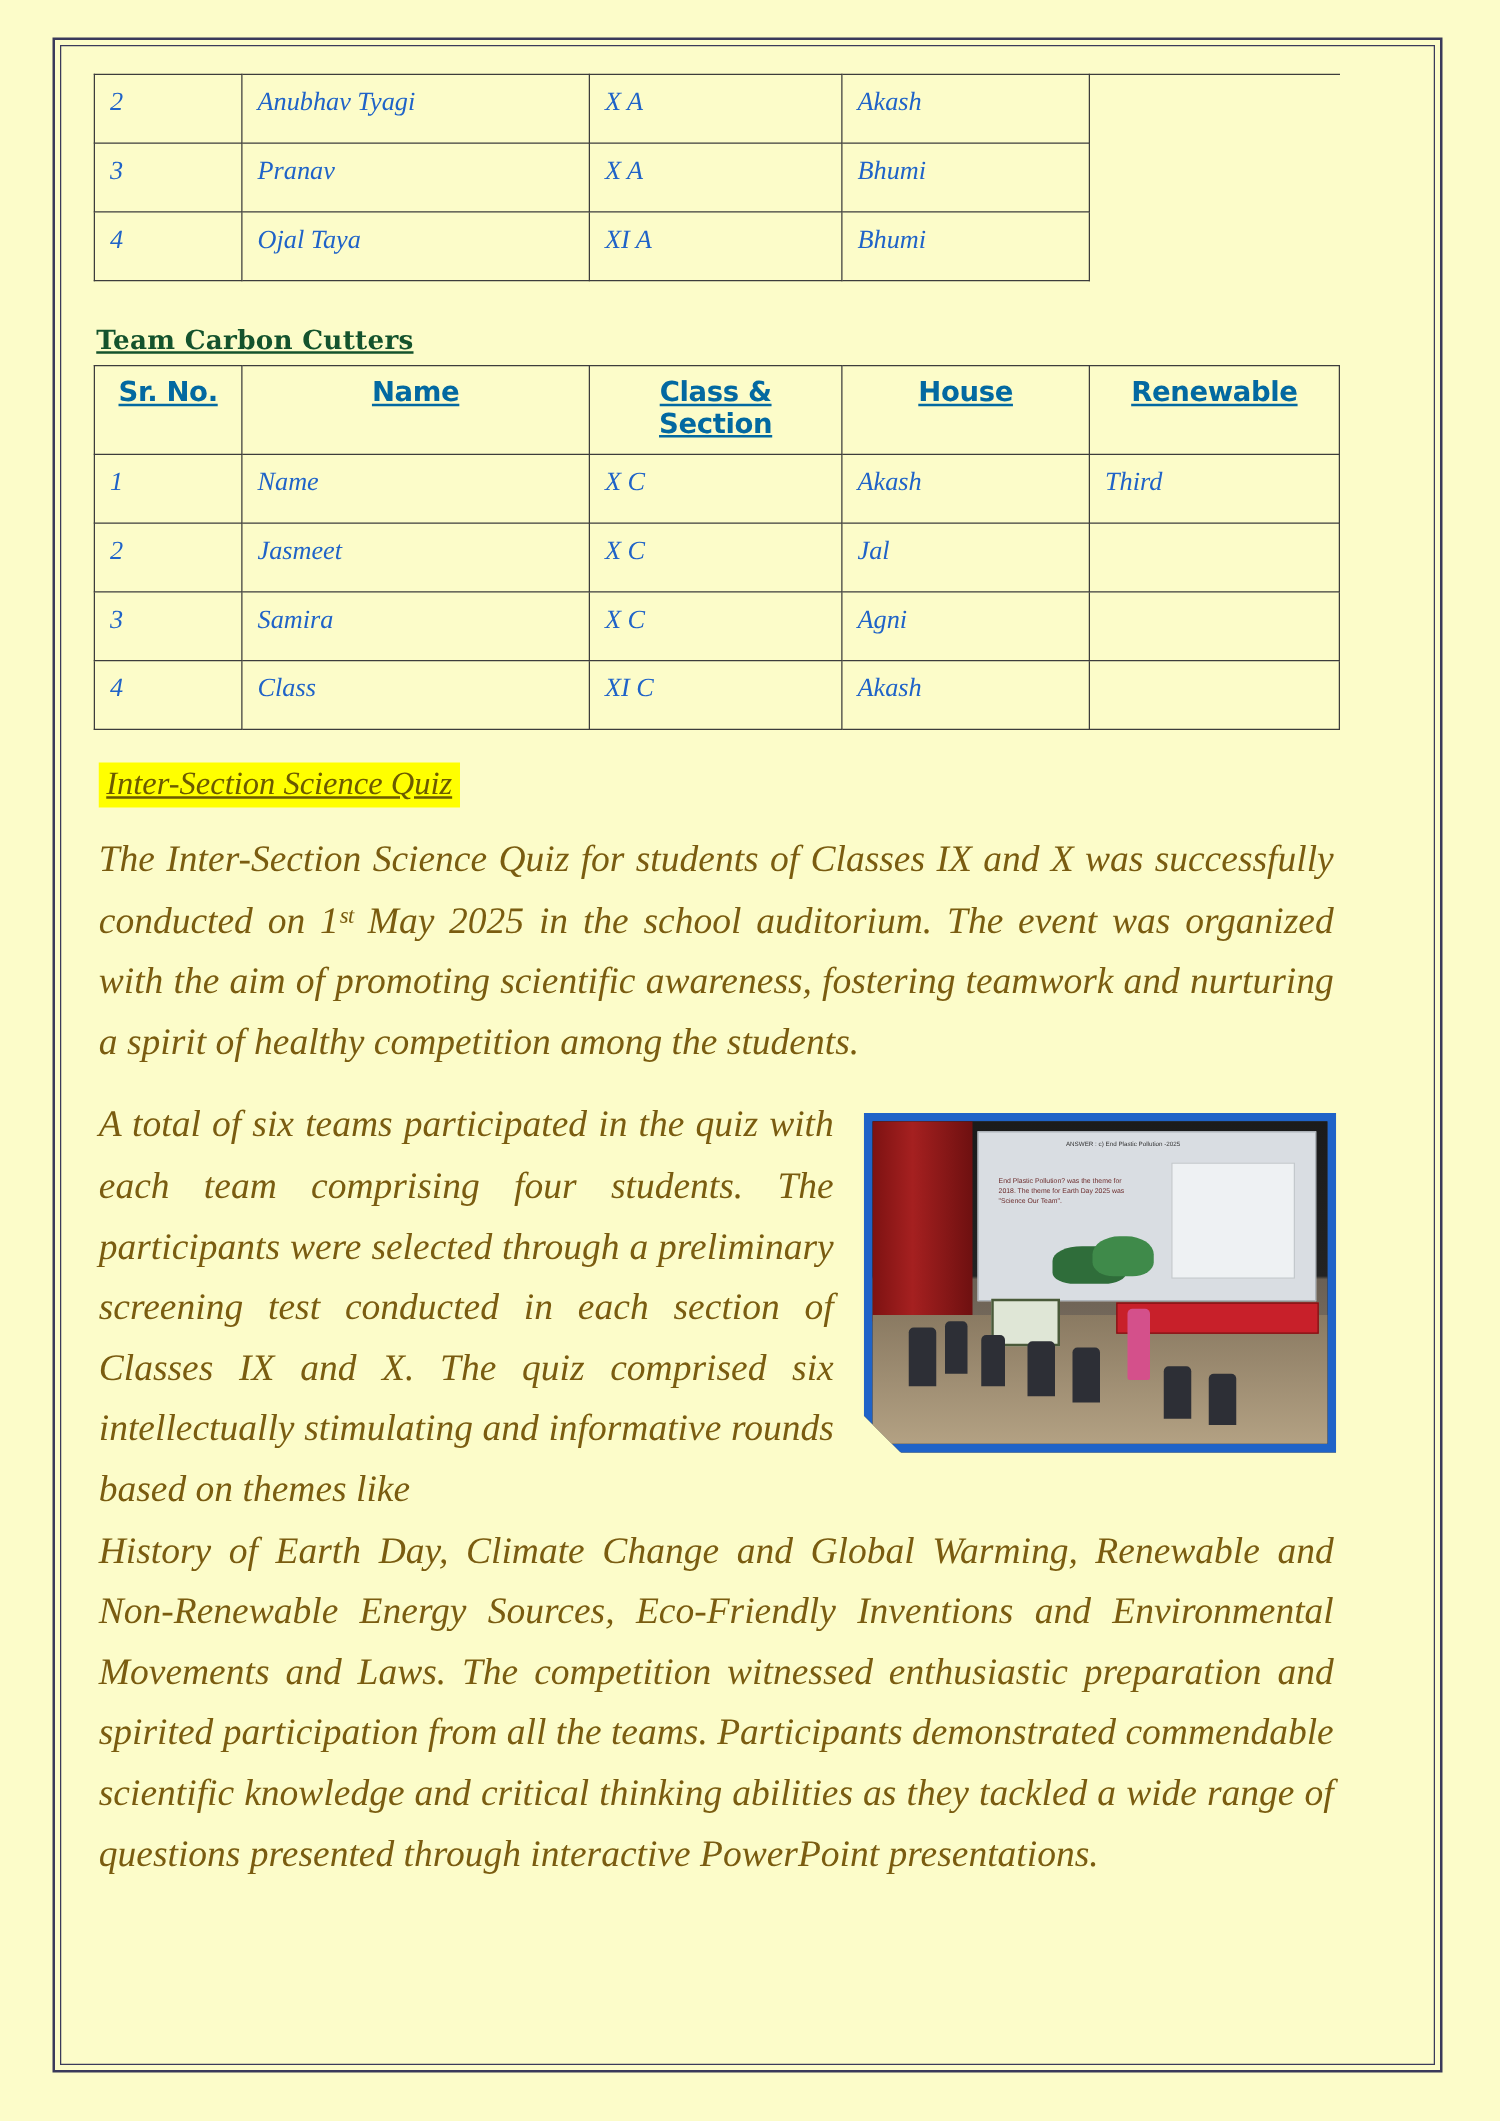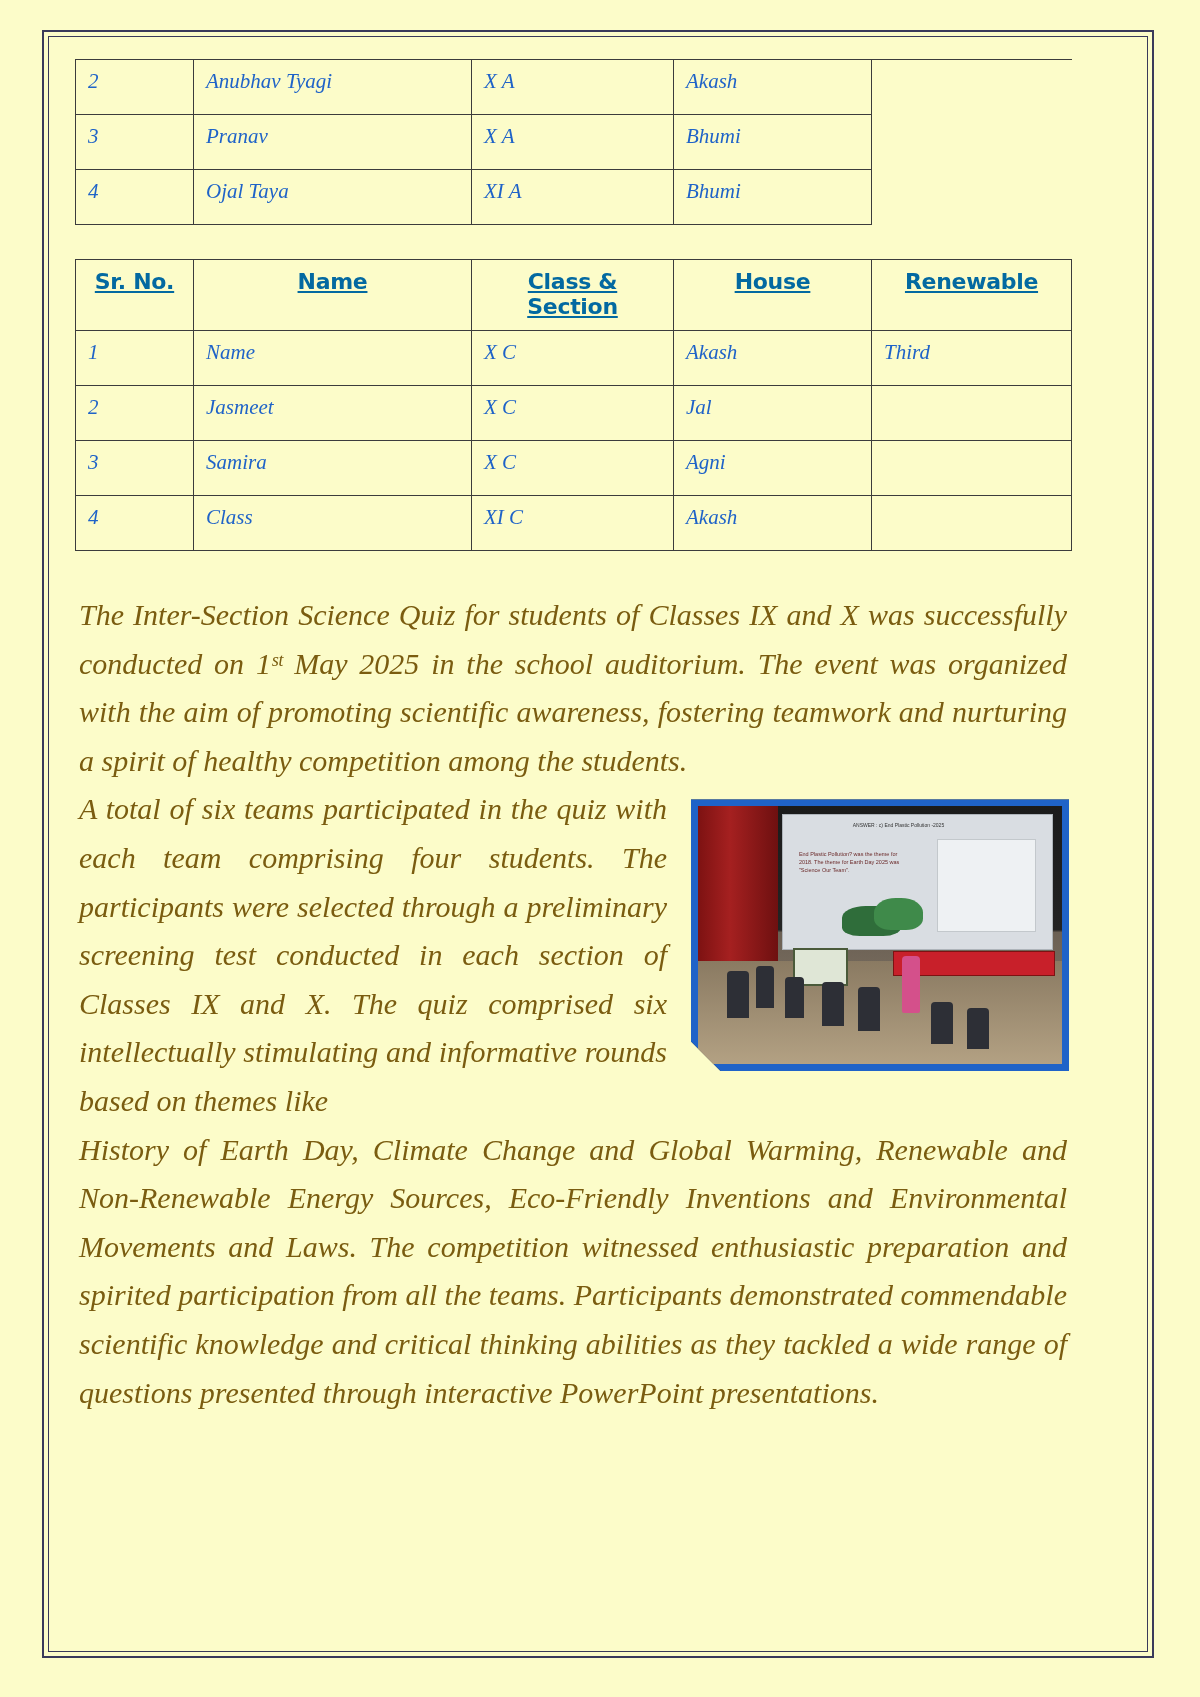--- a/index.html
+++ b/index.html
@@ -115,21 +115,21 @@
     font-style: italic;
     font-size: 30px;
     line-height: 1.62;
     color: #7a5c10;
     text-align: justify;
     margin: 14px 0 0 4px;
     width: 988px;
   }
   p.body-text.wrap-left {
     width: 592px;
-    margin-top: 0;
+    margin-top: 18px;
   }
   p.body-text.after-float {
     width: 988px;
     margin-top: 0;
   }
 
   .photo {
     float: right;
     width: 378px;
     height: 272px;
@@ -292,20 +292,21 @@
             <td>Ojal Taya</td>
             <td>XI A</td>
             <td>Bhumi</td>
             <td class="empty-cell"></td>
           </tr>
         </tbody>
       </table>
 
       <div class="spacer-sm"></div>
 
+      <h3 class="team-title">Team Carbon Cutters</h3>
 
       <table class="tbl">
         <colgroup>
             <col class="c1">
             <col class="c2">
             <col class="c3">
             <col class="c4">
             <col class="c5">
           </colgroup>
         <thead>
@@ -344,20 +345,21 @@
             <td>Class</td>
             <td>XI C</td>
             <td>Akash</td>
             <td></td>
           </tr>
         </tbody>
       </table>
 
       <div class="spacer-md"></div>
 
+      <div class="section-heading">Inter-Section Science Quiz</div>
 
       <p class="body-text">The Inter-Section Science Quiz for students of Classes IX and X was successfully conducted on 1ˢᵗ May 2025 in the school auditorium. The event was organized with the aim of promoting scientific awareness, fostering teamwork and nurturing a spirit of healthy competition among the students.</p>
 
       <div class="clearfix">
         <div class="photo">
           <div class="ph-stage">
             <div class="ph-curtain"></div>
             <div class="ph-screen">
               <div class="sc-title">ANSWER  : c) End Plastic Pollution -2025</div>
               <div class="sc-txt">End Plastic Pollution? was the theme for 2018. The theme for Earth Day 2025 was "Science Our Team".</div>

